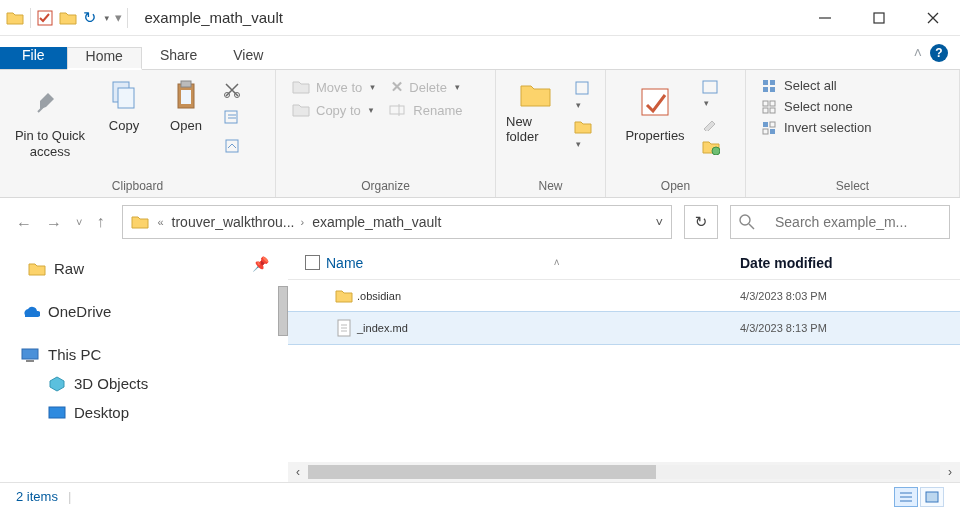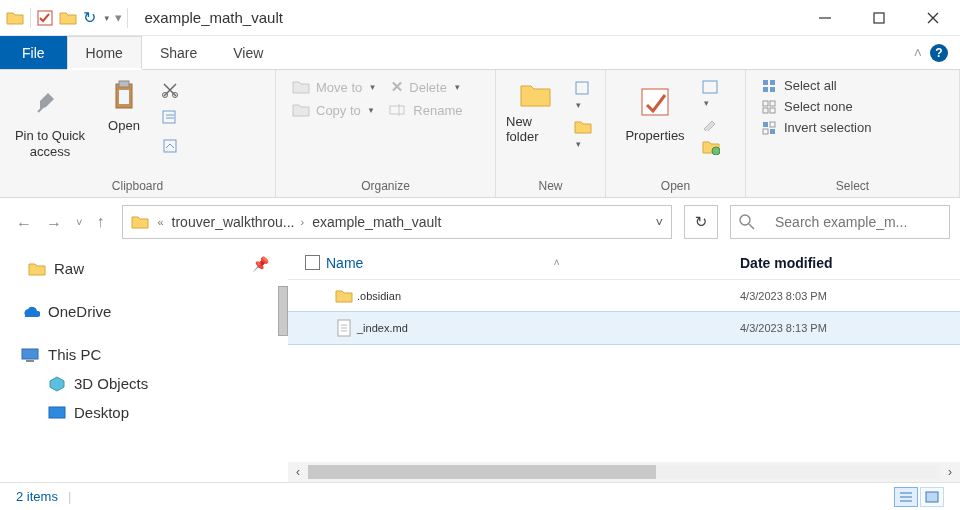--- a/index.html
+++ b/index.html
@@ -8,21 +8,21 @@
 
 .titlebar { height: 36px; display: flex; align-items: center; background: #fff; border-bottom: 1px solid #e6e6e6; }
 .qat { display: flex; align-items: center; gap: 6px; padding: 0 6px; }
 .qat .sep { width: 1px; height: 20px; background: #ddd; }
 .title-text { margin-left: 10px; font-size: 15px; color: #333; }
 .win-controls { margin-left: auto; display: flex; }
 .win-btn { width: 54px; height: 36px; display: flex; align-items: center; justify-content: center; color: #333; font-size: 14px; }
 
 
 .ribbon-tabs { height: 34px; display: flex; align-items: stretch; background: #fff; border-bottom: 1px solid #d9d9d9; }
-.ribbon-tab { padding: 0 18px; display: flex; align-items: center; font-size: 14px; color: #444; }
+.ribbon-tab { padding: 0 18px; display: flex; font-size: 14px; color: #444; margin-top: 11px; }
 .file-tab { background: #0063b1; color: #fff; padding: 0 22px; }
 .active-tab { border: 1px solid #d9d9d9; border-bottom: 2px solid #fff; background: #f6f6f6; margin-bottom: -1px; }
 .ribbon-right { margin-left: auto; display: flex; align-items: center; gap: 8px; padding-right: 12px; color: #9aa0a6; }
 .help-badge { width: 18px; height: 18px; border-radius: 50%; background: #005a9e; color: #fff; display: flex; align-items: center; justify-content: center; font-size: 12px; font-weight: bold; }
 
 
 .ribbon { height: 128px; background: #f6f6f6; border-bottom: 1px solid #d9d9d9; display: flex; }
 .group { border-right: 1px solid #e0e0e0; padding: 6px 10px 2px; display: flex; flex-direction: column; }
 .group-body { flex: 1; display: flex; align-items: flex-start; gap: 6px; }
 .group-title { text-align: center; font-size: 12px; color: #666; padding: 2px 0; }
@@ -161,20 +161,29 @@
           <svg width="30" height="30">
               <path d="M5 14l8-8 6 6-8 8-6 2z" fill="#9aa0a6"></path>
               <line x1="9" y1="19" x2="3" y2="25" stroke="#9aa0a6" stroke-width="2"></line>
             </svg>
         </span>
         <span class="lbl">Pin to Quick access</span>
       </div>
       <div class="med-btn">
         <span class="icon-slot">
           <svg width="30" height="34">
+              <rect x="4" y="2" width="16" height="20" fill="#dfeaf7" stroke="#6f9dcf"></rect>
+              <rect x="9" y="8" width="16" height="20" fill="#eef5fc" stroke="#6f9dcf"></rect>
+            </svg>
+        </span>
+        <span class="lbl">Copy</span>
+      </div>
+      <div class="med-btn">
+        <span class="icon-slot">
+          <svg width="30" height="34">
               <rect x="7" y="4" width="16" height="24" fill="#c58f56" stroke="#9c6d3f"></rect>
               <rect x="10" y="1" width="10" height="6" fill="#bbb" stroke="#888"></rect>
               <rect x="10" y="10" width="10" height="14" fill="#eef5fc"></rect>
             </svg>
         </span>
         <span class="lbl">Open</span>
       </div>
       <div class="vcol">
         <span style="padding:3px;">
           <svg width="18" height="18">

